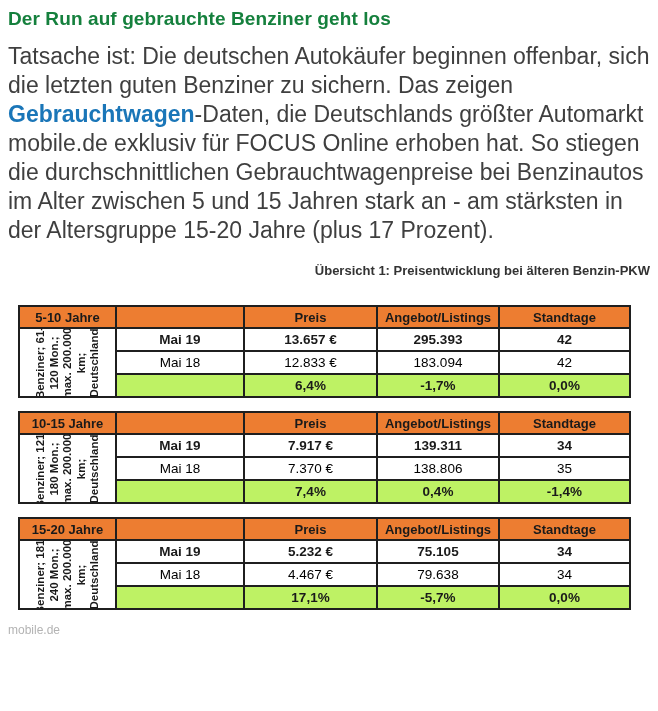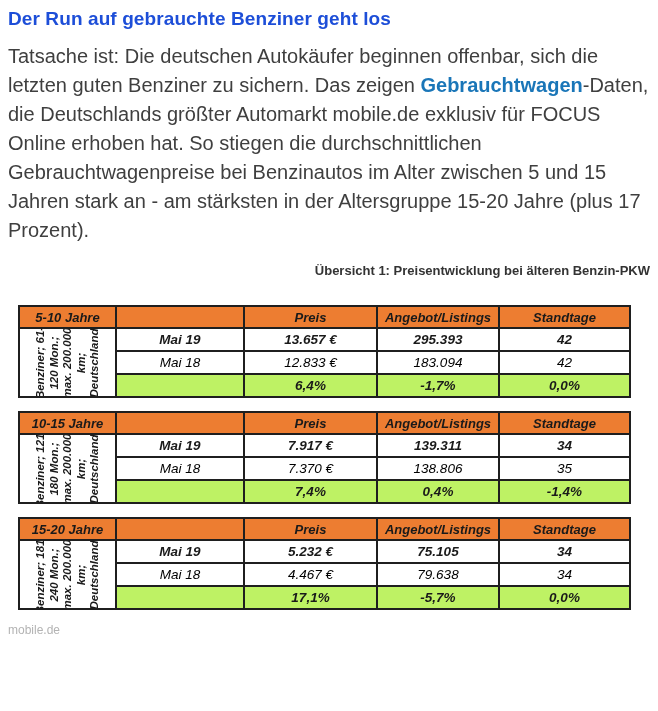--- a/index.html
+++ b/index.html
@@ -9,44 +9,44 @@
     height: 711px;
     background: #ffffff;
     font-family: "Liberation Sans", sans-serif;
     color: #3d3d3d;
     padding: 6px 8px 0 8px;
     overflow: hidden;
   }
   .page-title {
     font-size: 19px;
     font-weight: bold;
-    color: #1d4ed8;
+    color: #15803d;
     margin: 2px 0 12px 0;
     letter-spacing: 0.1px;
   }
   .article-paragraph {
-    font-size: 20px;
+    font-size: 23px;
     line-height: 29px;
     color: #3f3f3f;
     margin: 0 0 10px 0;
   }
   .inline-link {
     color: #1a76b8;
     font-weight: bold;
     text-decoration: none;
     cursor: pointer;
   }
   .section-heading {
     font-size: 13px;
     font-weight: bold;
     color: #333333;
     margin: 18px 0 27px 0;
     text-align: right;
   }
-  .tables-wrap { margin-left: 10px; font-style: italic; }
+  .tables-wrap { margin-left: 10px; }
   table.price-table {
     border-collapse: collapse;
     table-layout: fixed;
     width: 611px;
     margin: 0 0 13px 0;
     font-family: "Liberation Sans", sans-serif;
   }
   table.price-table td, table.price-table th {
     border: 2px solid #1f1f1f;
     padding: 0 4px;

